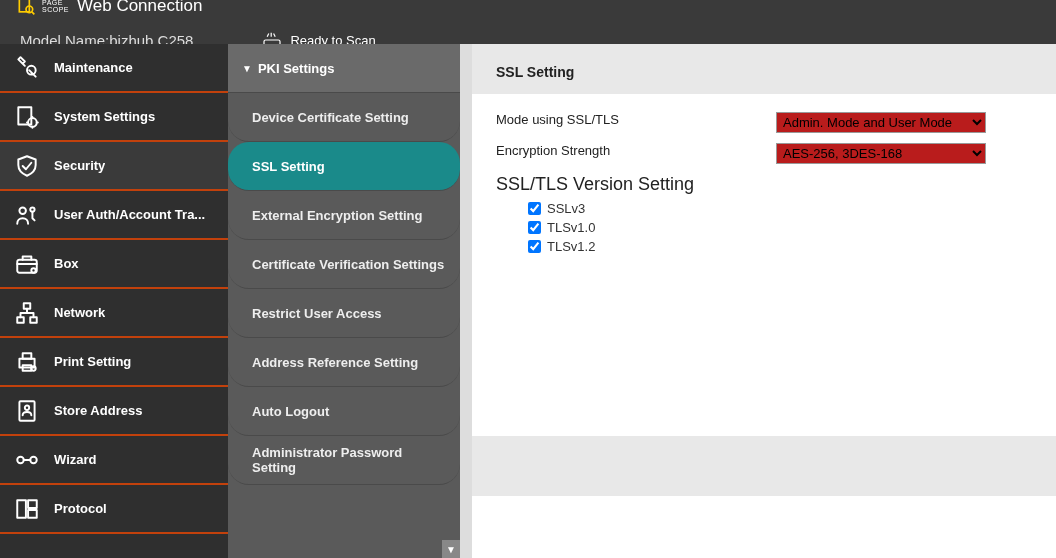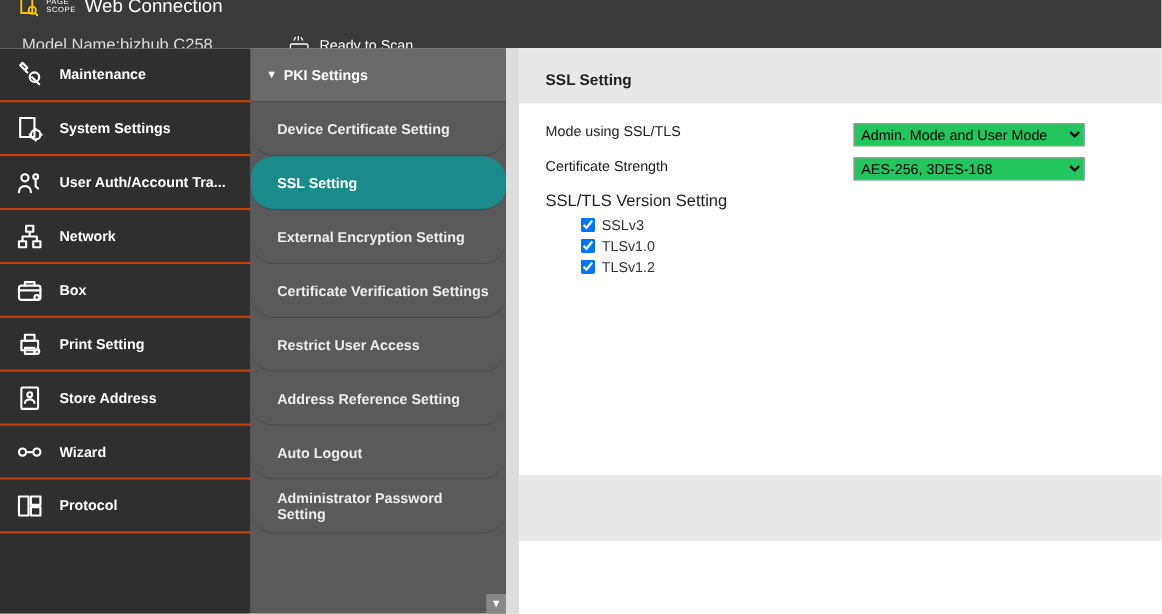--- a/index.html
+++ b/index.html
@@ -34,22 +34,22 @@
     
     .content-wrap { flex: 1; display: flex; background: #fff; }
     .content-scroll { width: 12px; background: #ddd; }
     .content { flex: 1; padding: 0; background: #fff; }
     .content-title-bar { background: #e8e8e8; padding: 20px 24px 14px 24px; }
     .content-title { font-size: 14px; font-weight: bold; color: #222; }
     .content-body { padding: 18px 24px; }
     .form-row { display: flex; align-items: flex-start; margin-bottom: 10px; }
     .form-label { width: 280px; font-size: 13px; color: #222; }
     .form-control { flex: 0 0 210px; }
-    .form-control select { width: 100%; font-size: 13px; padding: 1px 2px; border: 1px solid #999; background: #22c55e; }
-    .section-label { font-size: 15px; color: #222; margin-bottom: 6px; }
+    .form-control select { width: 100%; font-size: 13px; padding: 1px 2px; border: 1px solid #999; background: #b91c1c; }
+    .section-label { font-size: 18px; color: #222; margin-bottom: 6px; }
     .checkbox-row { display: flex; align-items: center; margin-left: 32px; margin-bottom: 4px; gap: 6px; font-size: 13px; }
     .checkbox-row input { margin: 0; }
     .content-footer { background: #e8e8e8; height: 60px; margin-top: 160px; }
   </style>
 </head>
 <body>
 
 <div class="header">
   <div class="header-left">
     <div class="header-row1">
@@ -94,51 +94,60 @@
       <div class="sidebar-item">
         <span class="sidebar-icon">
           <svg viewBox="0 0 24 24" width="26" height="26">
             <rect x="4" y="3" width="12" height="16" fill="none" stroke="#fff" stroke-width="1.8" stroke-linecap="round" stroke-linejoin="round"></rect>
             <circle cx="17" cy="17" r="4" fill="none" stroke="#fff" stroke-width="1.8" stroke-linecap="round" stroke-linejoin="round"></circle>
             <path d="M17 13v-1M17 22v-1M13 17h-1M22 17h-1" fill="none" stroke="#fff" stroke-width="1.8" stroke-linecap="round" stroke-linejoin="round"></path>
           </svg>
         </span>
         <span class="sidebar-label">System Settings</span>
       </div>
+      <div class="sidebar-item active">
+        <span class="sidebar-icon">
+          <svg viewBox="0 0 24 24" width="26" height="26">
+            <path d="M12 3l8 3v5c0 5-3.5 8-8 10-4.5-2-8-5-8-10V6l8-3z" fill="none" stroke="#fff" stroke-width="1.8" stroke-linecap="round" stroke-linejoin="round"></path>
+            <path d="M8 12l3 3 5-6" fill="none" stroke="#fff" stroke-width="1.8" stroke-linecap="round" stroke-linejoin="round"></path>
+          </svg>
+        </span>
+        <span class="sidebar-label">Security</span>
+      </div>
       <div class="sidebar-item">
         <span class="sidebar-icon">
           <svg viewBox="0 0 24 24" width="26" height="26">
             <circle cx="8" cy="8" r="3" fill="none" stroke="#fff" stroke-width="1.8" stroke-linecap="round" stroke-linejoin="round"></circle>
             <path d="M3 20c0-3 2-5 5-5s5 2 5 5" fill="none" stroke="#fff" stroke-width="1.8" stroke-linecap="round" stroke-linejoin="round"></path>
             <circle cx="17" cy="7" r="2" fill="none" stroke="#fff" stroke-width="1.8" stroke-linecap="round" stroke-linejoin="round"></circle>
             <path d="M17 9v6l2 2" fill="none" stroke="#fff" stroke-width="1.8" stroke-linecap="round" stroke-linejoin="round"></path>
           </svg>
         </span>
         <span class="sidebar-label">User Auth/Account Tra...</span>
       </div>
       <div class="sidebar-item">
         <span class="sidebar-icon">
           <svg viewBox="0 0 24 24" width="26" height="26">
+            <rect x="3" y="8" width="18" height="12" rx="2" fill="none" stroke="#fff" stroke-width="1.8" stroke-linecap="round" stroke-linejoin="round"></rect>
+            <path d="M3 12h18M8 8V5h8v3" fill="none" stroke="#fff" stroke-width="1.8" stroke-linecap="round" stroke-linejoin="round"></path>
+            <circle cx="18" cy="18" r="2" fill="none" stroke="#fff" stroke-width="1.8" stroke-linecap="round" stroke-linejoin="round"></circle>
+          </svg>
+        </span>
+        <span class="sidebar-label">Box</span>
+      </div>
+      <div class="sidebar-item">
+        <span class="sidebar-icon">
+          <svg viewBox="0 0 24 24" width="26" height="26">
             <rect x="9" y="3" width="6" height="5" fill="none" stroke="#fff" stroke-width="1.8" stroke-linecap="round" stroke-linejoin="round"></rect>
             <rect x="3" y="16" width="6" height="5" fill="none" stroke="#fff" stroke-width="1.8" stroke-linecap="round" stroke-linejoin="round"></rect>
             <rect x="15" y="16" width="6" height="5" fill="none" stroke="#fff" stroke-width="1.8" stroke-linecap="round" stroke-linejoin="round"></rect>
             <path d="M12 8v4M6 16v-4h12v4" fill="none" stroke="#fff" stroke-width="1.8" stroke-linecap="round" stroke-linejoin="round"></path>
           </svg>
         </span>
         <span class="sidebar-label">Network</span>
-      </div>
-      <div class="sidebar-item">
-        <span class="sidebar-icon">
-          <svg viewBox="0 0 24 24" width="26" height="26">
-            <rect x="3" y="8" width="18" height="12" rx="2" fill="none" stroke="#fff" stroke-width="1.8" stroke-linecap="round" stroke-linejoin="round"></rect>
-            <path d="M3 12h18M8 8V5h8v3" fill="none" stroke="#fff" stroke-width="1.8" stroke-linecap="round" stroke-linejoin="round"></path>
-            <circle cx="18" cy="18" r="2" fill="none" stroke="#fff" stroke-width="1.8" stroke-linecap="round" stroke-linejoin="round"></circle>
-          </svg>
-        </span>
-        <span class="sidebar-label">Box</span>
       </div>
       <div class="sidebar-item">
         <span class="sidebar-icon">
           <svg viewBox="0 0 24 24" width="26" height="26">
             <rect x="5" y="9" width="14" height="8" fill="none" stroke="#fff" stroke-width="1.8" stroke-linecap="round" stroke-linejoin="round"></rect>
             <rect x="8" y="4" width="8" height="5" fill="none" stroke="#fff" stroke-width="1.8" stroke-linecap="round" stroke-linejoin="round"></rect>
             <rect x="8" y="15" width="8" height="5" fill="none" stroke="#fff" stroke-width="1.8" stroke-linecap="round" stroke-linejoin="round"></rect>
             <circle cx="18" cy="18" r="2" fill="none" stroke="#fff" stroke-width="1.8" stroke-linecap="round" stroke-linejoin="round"></circle>
           </svg>
         </span>
@@ -203,21 +212,21 @@
       <div class="content-body">
         <div class="form-row">
           <div class="form-label">Mode using SSL/TLS</div>
           <div class="form-control">
             <select>
               <option>Admin. Mode and User Mode</option>
             </select>
           </div>
         </div>
         <div class="form-row">
-          <div class="form-label">Certificate Strength</div>
+          <div class="form-label">Encryption Strength</div>
           <div class="form-control">
             <select>
               <option>AES-256, 3DES-168</option>
             </select>
           </div>
         </div>
         <div class="section-label">SSL/TLS Version Setting</div>
         <div id="version-checkboxes">
             <div class="checkbox-row">
               <input type="checkbox" checked="" style="">

